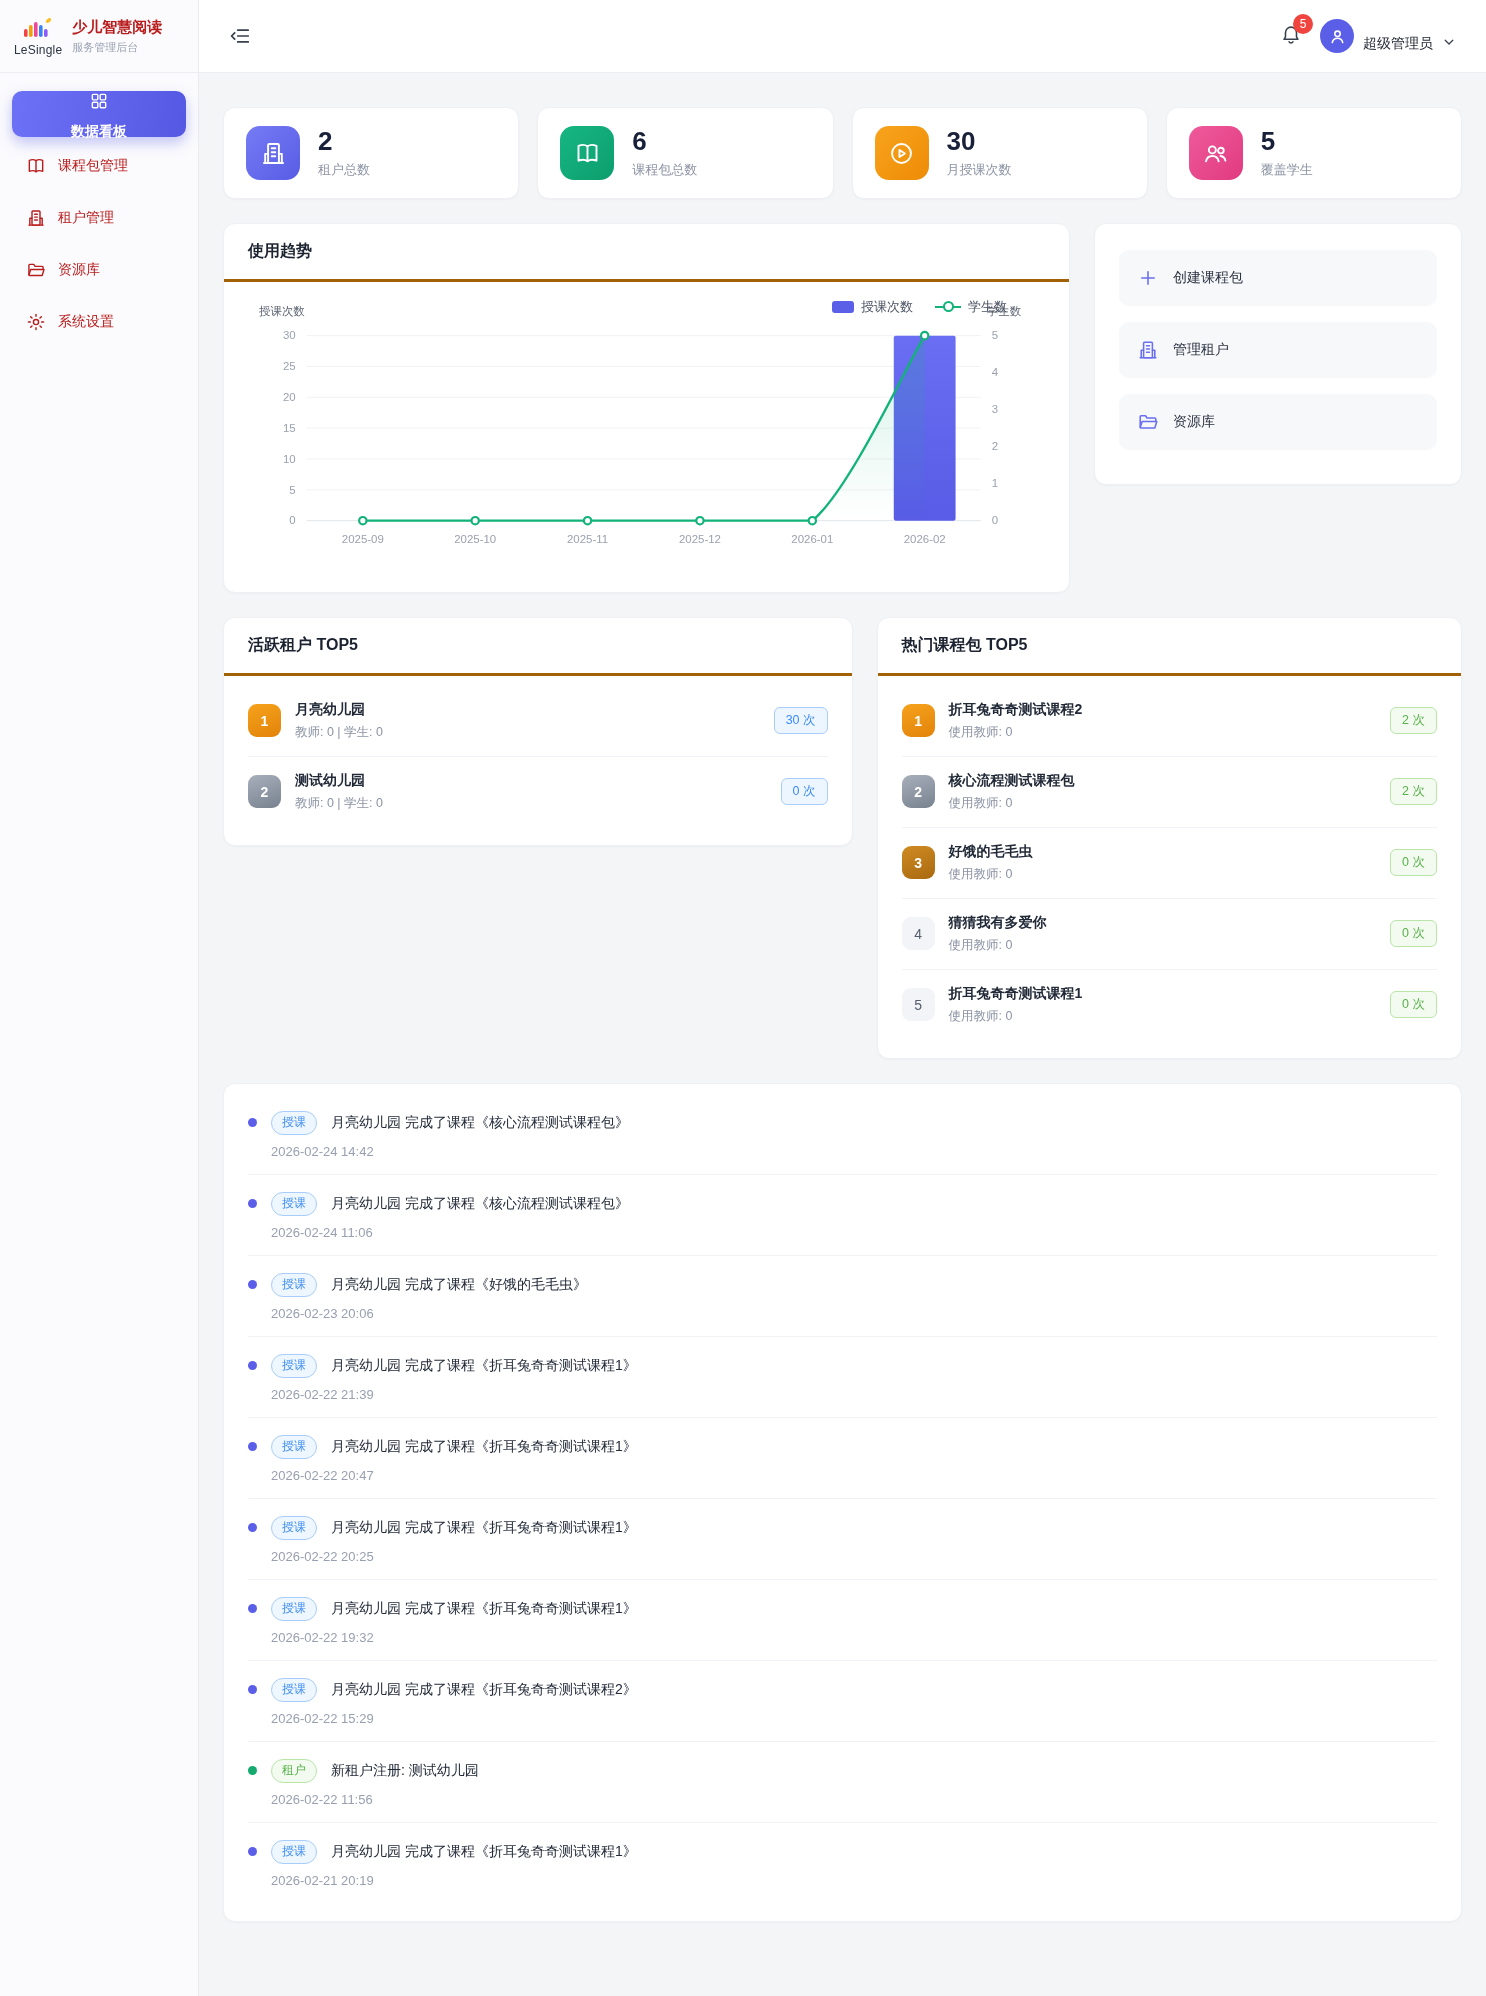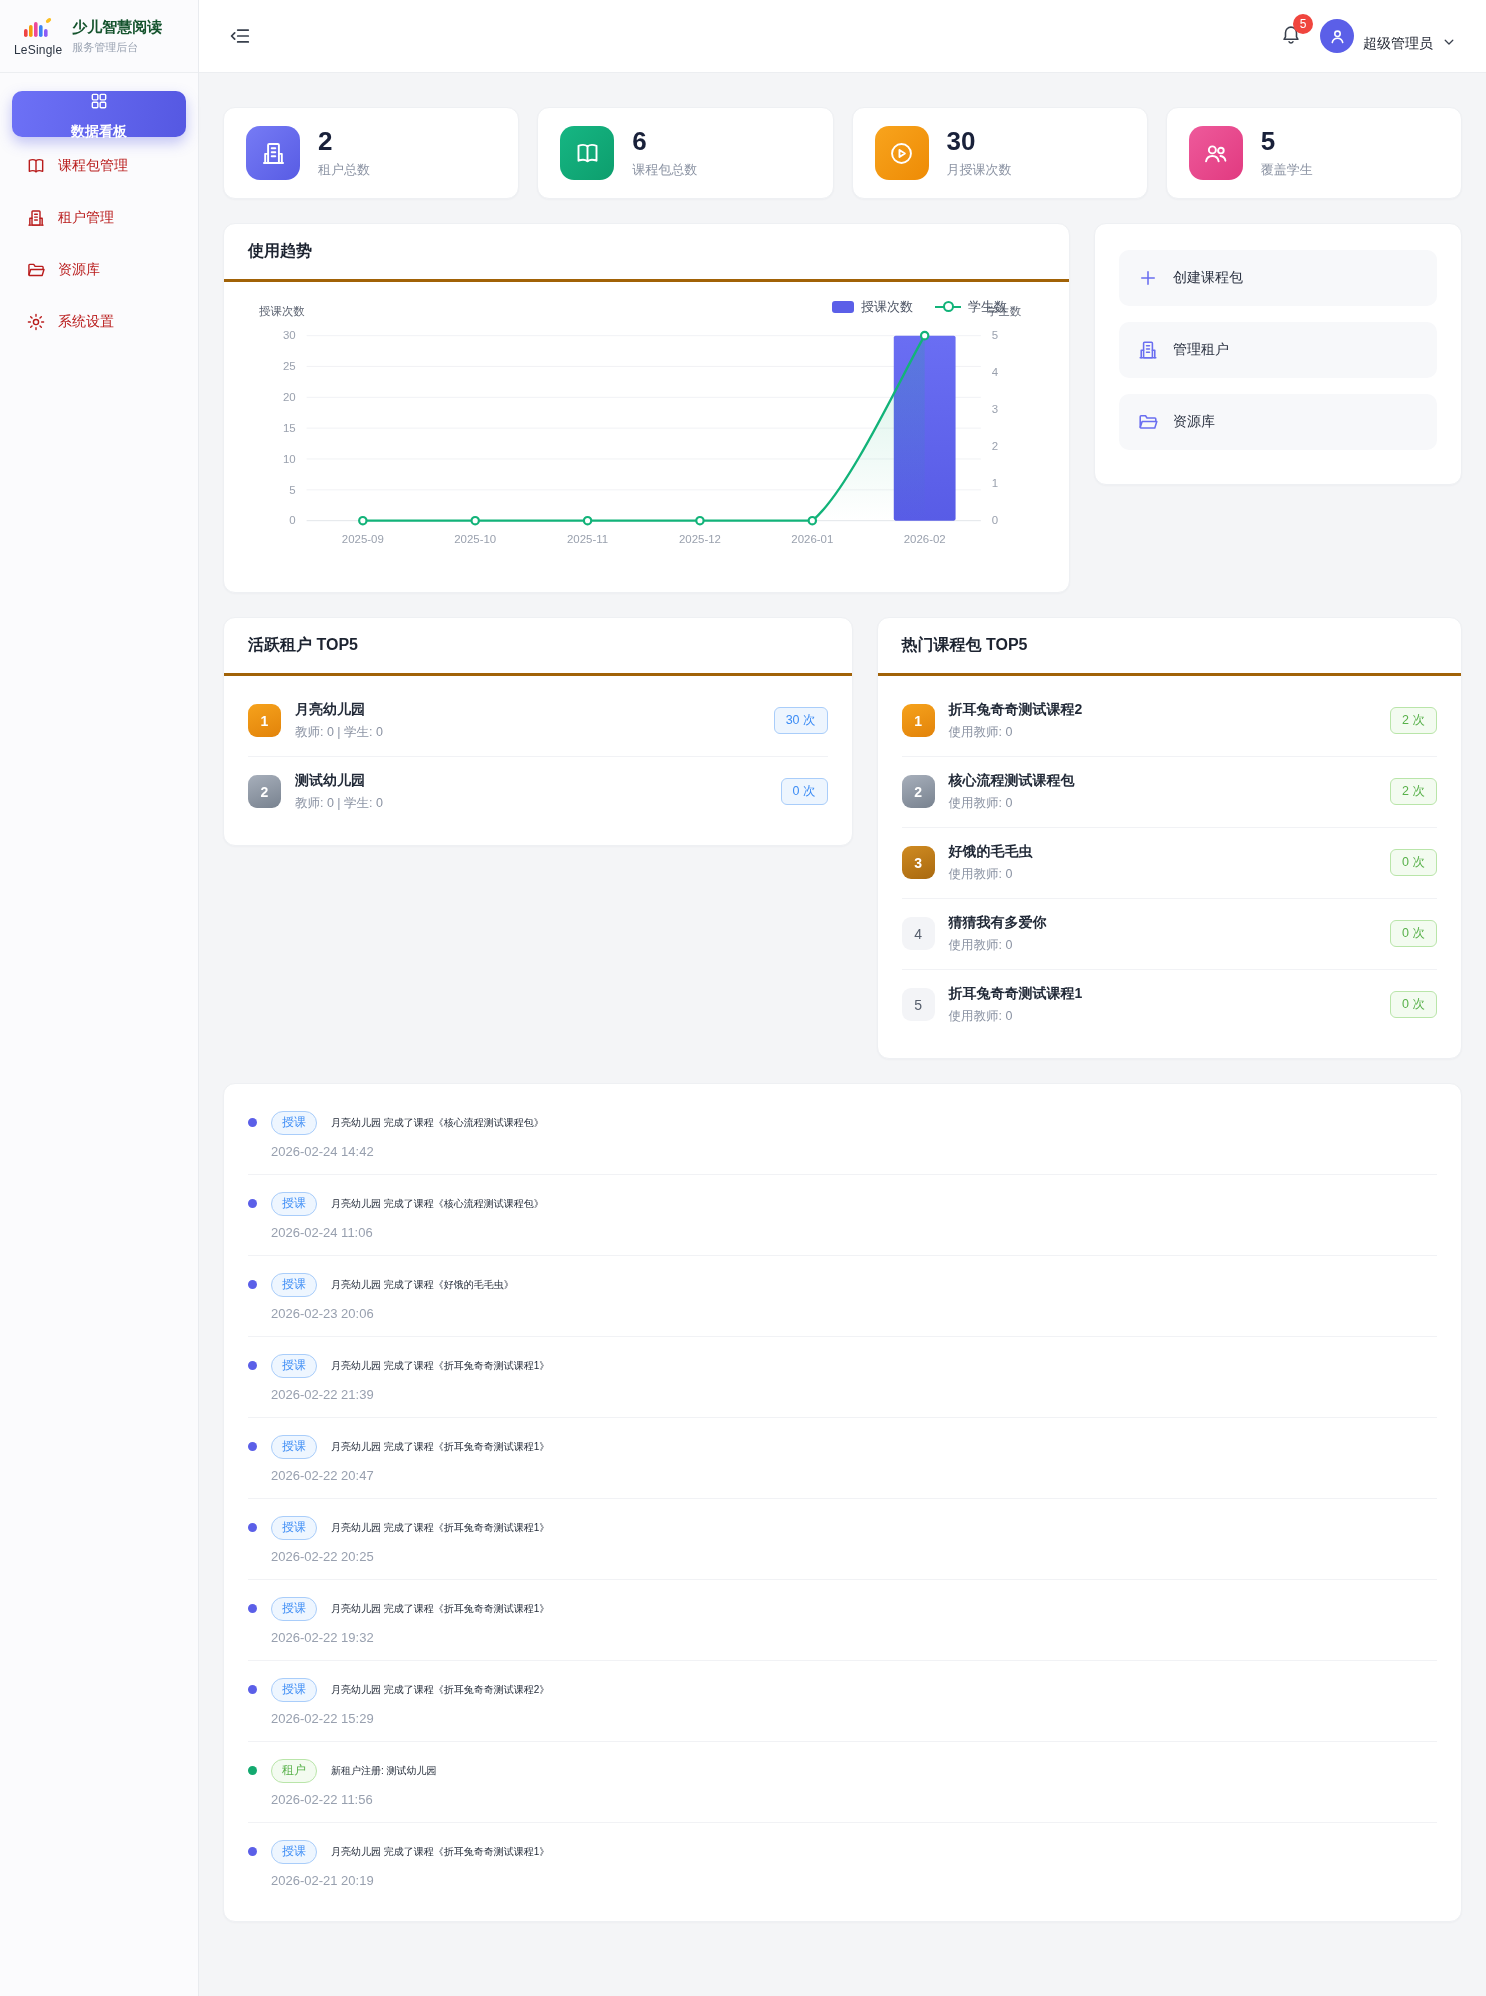--- a/index.html
+++ b/index.html
@@ -5,21 +5,21 @@
   * { margin:0; padding:0; box-sizing:border-box; }
   html,body { background:#eef0f3; }
   body { font-family:"Liberation Sans","DejaVu Sans",sans-serif; color:#1f2430; }
   .page { width:1486px; min-height:1996px; position:relative; background:#f4f5f7; }
 
   
   .sidebar { position:absolute; left:0; top:0; bottom:0; width:199px; background:#fbfbfd; border-right:1px solid #e9ebef; z-index:5; }
   .logo-row { height:73px; display:flex; align-items:center; gap:10px; padding:0 14px; border-bottom:1px solid #eceef1; }
   .logo-mark { display:flex; flex-direction:column; align-items:center; line-height:1; }
   .logo-mark .lname { font-size:12px; color:#2b3442; margin-top:2px; letter-spacing:.2px; }
-  .logo-text .t1 { font-size:15px; font-weight:bold; color:#14532d; }
+  .logo-text .t1 { font-size:15px; font-weight:bold; color:#b91c1c; }
   .logo-text .t2 { font-size:11px; color:#9aa3b2; margin-top:3px; }
   .menu { padding:12px 0; }
   .menu-item { height:46px; margin:6px 12px; border-radius:10px; display:flex; align-items:center; gap:12px; padding:0 14px; font-size:14px; color:#b91c1c; cursor:pointer; }
   .menu-item .mi-icon { width:20px; height:20px; display:flex; }
   .menu-item svg { width:20px; height:20px; }
   .menu-item.active { background:linear-gradient(100deg,#6d71f6,#5558e2); color:#fff; box-shadow:0 6px 14px rgba(90,94,228,.35); font-weight:bold;flex-direction:column; }
 
   
   .header { position:absolute; left:199px; right:0; top:0; height:73px; background:#fff; border-bottom:1px solid #eceef1; display:flex; align-items:center; justify-content:space-between; padding:0 30px; z-index:4; }
   .hd-left { display:flex; align-items:center; }
@@ -87,21 +87,21 @@
   
   .act-item { padding:17px 0 15px; }
   .act-item + .act-item { border-top:1px solid #f1f2f5; }
   .act-line { display:flex; align-items:center; gap:14px; }
   .dot { width:9px; height:9px; border-radius:50%; flex:0 0 auto; }
   .dot-course { background:#5b5fe8; }
   .dot-tenant { background:#13a96f; }
   .tag { font-size:12px; padding:2.5px 10px; border-radius:12px; border:1px solid; }
   .tag-course { color:#3c8cf5; background:#eef6ff; border-color:#a9cdfa; }
   .tag-tenant { color:#58b14a; background:#f3fbf0; border-color:#b9e5a9; }
-  .act-text { font-size:10px; color:#232b39; }
+  .act-text { font-size:14px; color:#232b39; }
   .act-time { font-size:13px; color:#98a0af; margin:9px 0 0 23px; }
   .mt24 { margin-top:24px; }
 </style>
 </head>
 <body>
 
 <div class="page">
 
   <aside class="sidebar">
     <div class="logo-row">

